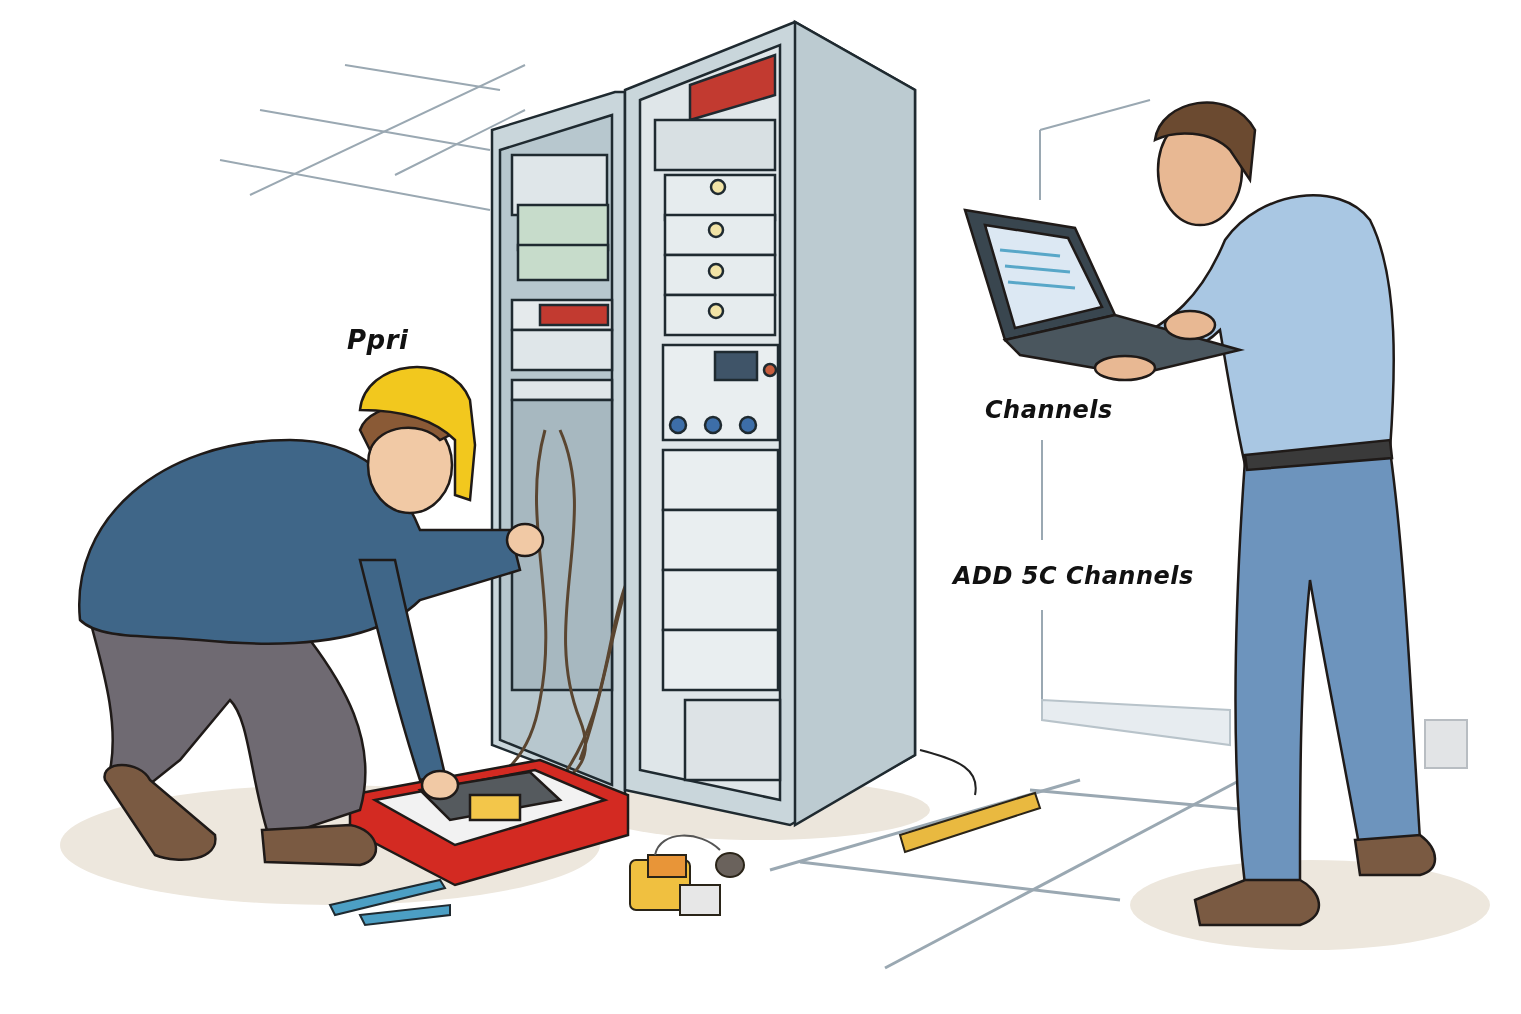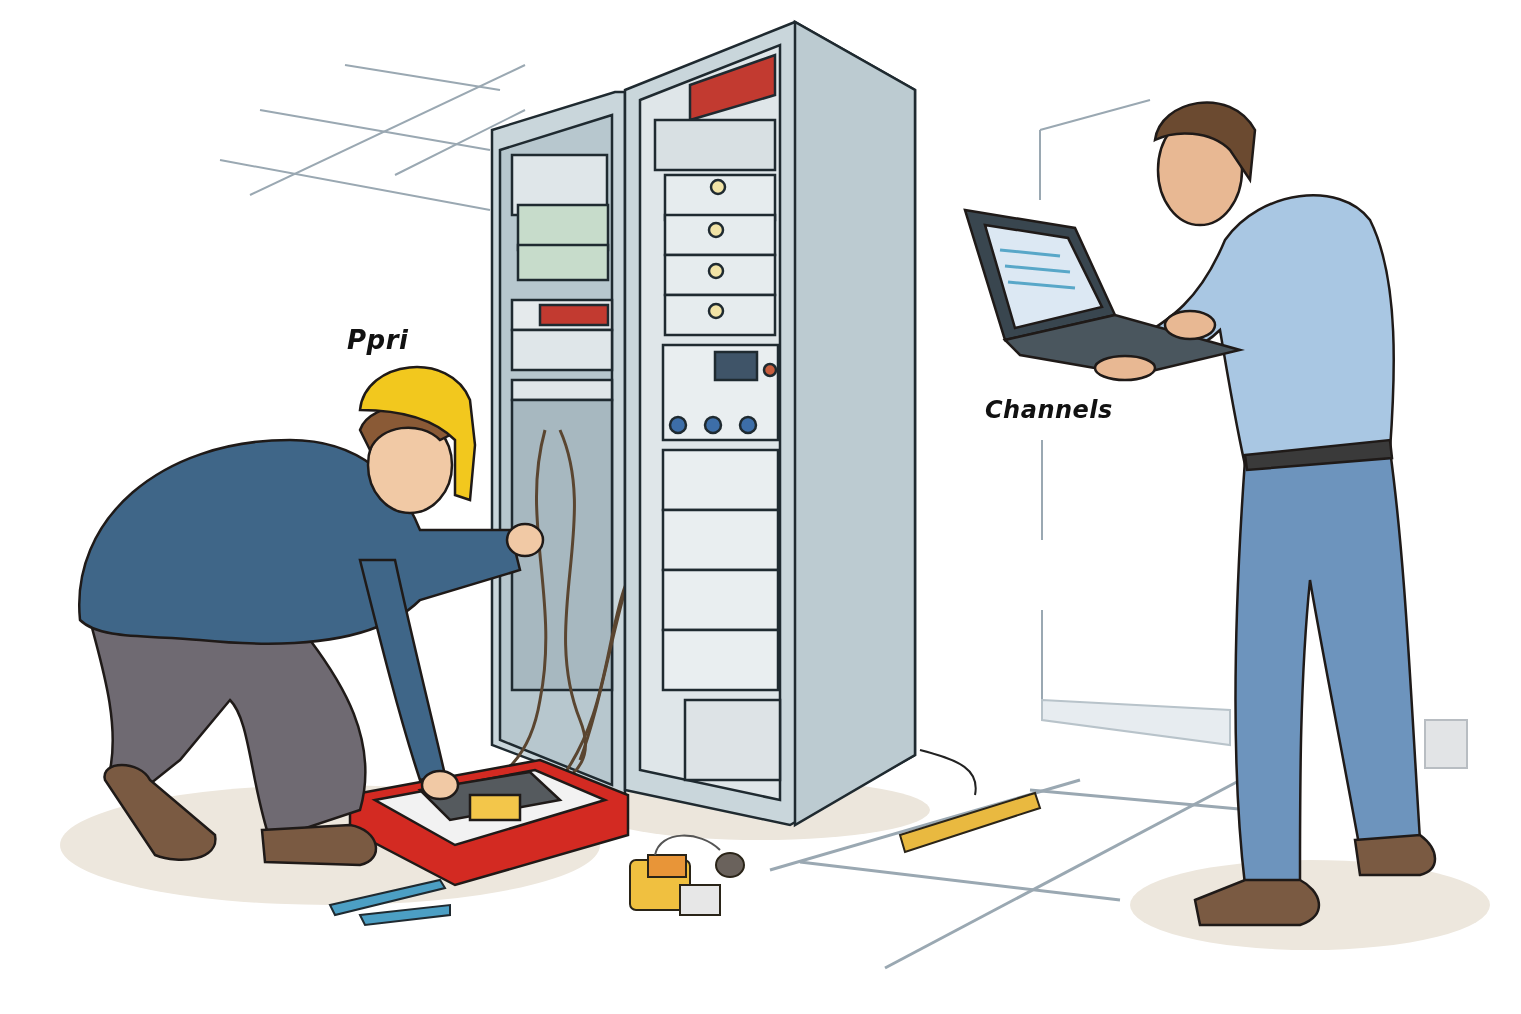--- a/index.html
+++ b/index.html
@@ -173,13 +173,14 @@
       <line x1="1005" y1="266" x2="1070" y2="272" stroke="#58a7c8" stroke-width="3"></line>
       <line x1="1008" y1="282" x2="1075" y2="288" stroke="#58a7c8" stroke-width="3"></line>
       <polygon points="1005,340 1115,315 1240,350 1135,375 1020,355" fill="#4a565e"></polygon>
       <ellipse cx="1125" cy="368" rx="30" ry="12" fill="#e8b893"></ellipse>
       <ellipse cx="1190" cy="325" rx="25" ry="14" fill="#e8b893"></ellipse>
     </g>
   </svg>
 
   <div class="label label-ppri">Ppri</div>
   <div class="label label-chamnels">Channels</div>
+  <div class="label label-add">ADD 5C Channels</div>
 </div>
 
 </body></html>

